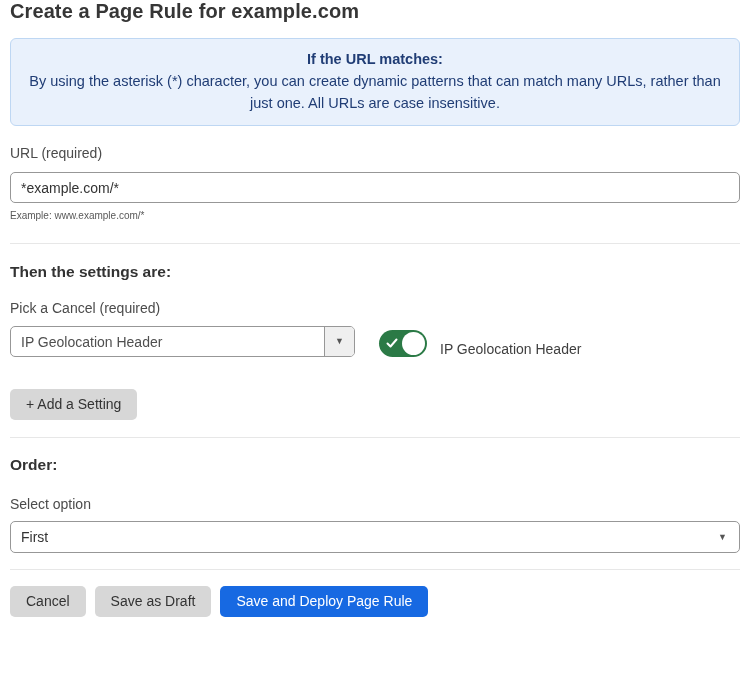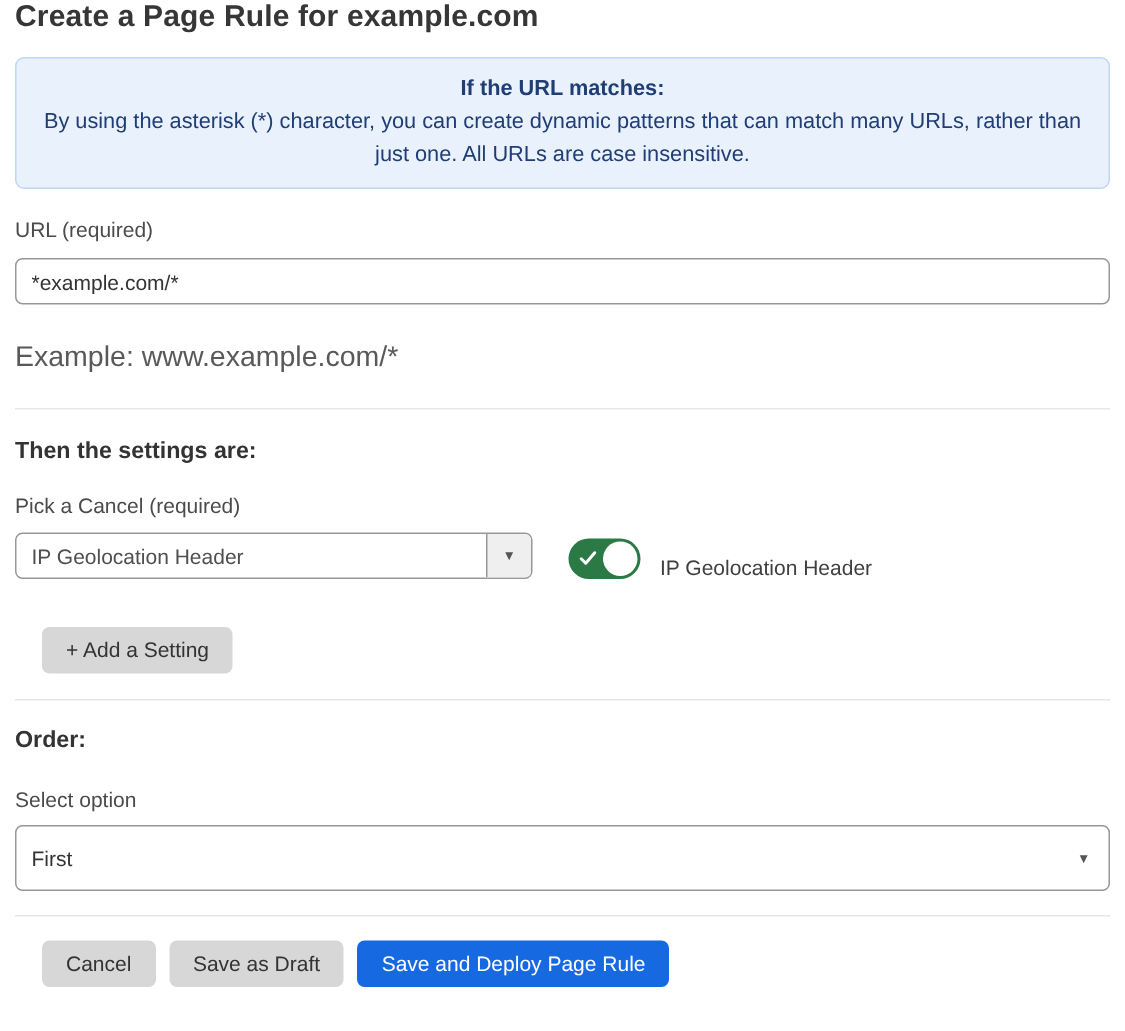--- a/index.html
+++ b/index.html
@@ -51,22 +51,22 @@
     border: 1px solid #979797;
     border-radius: 5px;
     padding: 12px 10px;
     font-size: 14px;
     color: #333;
     background: #fff;
     font-family: "Liberation Sans", "DejaVu Sans", sans-serif;
   }
 
   .helper-text {
-    margin-top: 25px;
-    font-size: 19px;
+    margin-top: 7px;
+    font-size: 10px;
     color: #595959;
   }
 
   .divider {
     margin-top: 22px;
     border: none;
     border-top: 1px solid #e7e7e7;
     height: 0;
   }
 
@@ -149,29 +149,29 @@
     display: inline-block;
     height: 31px;
     border: none;
     border-radius: 5px;
     font-size: 14px;
     font-family: "Liberation Sans", "DejaVu Sans", sans-serif;
     cursor: pointer;
     line-height: 31px;
     padding: 0 16px;
   }
-  .btn-gray { background: #d7d7d7; color: #333; margin-left: 18px; }
+  .btn-gray { background: #d7d7d7; color: #333; }
   .btn-blue { background: #1769e2; color: #fff; }
 
   .add-setting-btn { margin-top: 32px; }
 
   .wide-select {
     margin-top: 9px;
     width: 100%;
-    height: 44px;
+    height: 32px;
     border: 1px solid #979797;
     border-radius: 5px;
     background: #fff;
     display: flex;
     align-items: center;
     cursor: pointer;
   }
   .wide-select .select-value {
     flex: 1;
     padding: 0 10px;

